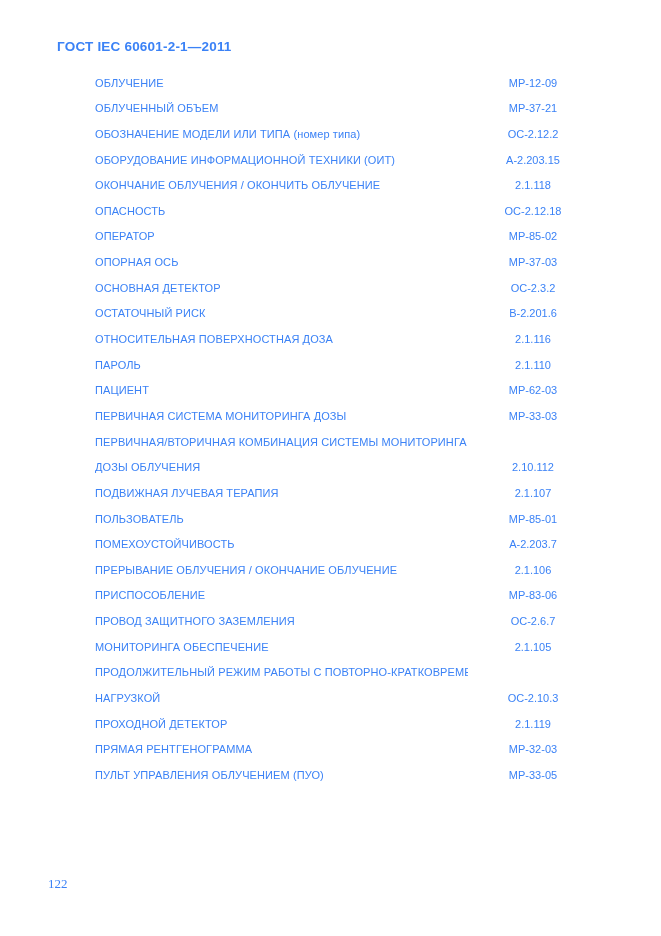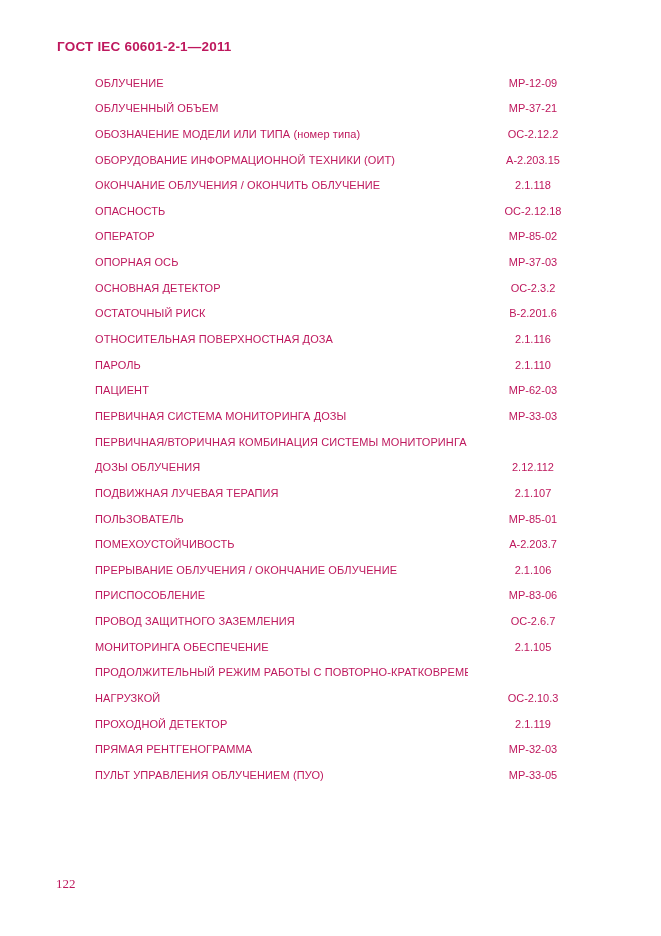--- a/index.html
+++ b/index.html
@@ -5,21 +5,21 @@
   html, body {
     margin: 0;
     padding: 0;
     background: #ffffff;
   }
   .page {
     position: relative;
     width: 661px;
     height: 936px;
     background: #ffffff;
-    color: #be185d;
+    color: #3b82f6;
     font-family: "Liberation Sans", sans-serif;
     overflow: hidden;
   }
   .doc-header {
     position: absolute;
     left: 57px;
     top: 39px;
     font-size: 13.5px;
     font-weight: bold;
     letter-spacing: 0.2px;
@@ -44,21 +44,21 @@
     overflow: hidden;
   }
   .index-code {
     width: 130px;
     font-size: 11px;
     text-align: center;
     white-space: nowrap;
   }
   .page-number {
     position: absolute;
-    left: 56px;
+    left: 48px;
     top: 876px;
     font-family: "Liberation Serif", serif;
     font-size: 13px;
   }
 </style>
 </head>
 <body>
 
 <div class="page">
 
@@ -135,21 +135,21 @@
     <span class="index-code">МР-33-03</span>
   </div>
 
   <div class="index-row">
     <span class="index-term">ПЕРВИЧНАЯ/ВТОРИЧНАЯ КОМБИНАЦИЯ СИСТЕМЫ МОНИТОРИНГА</span>
     <span class="index-code"></span>
   </div>
 
   <div class="index-row">
     <span class="index-term">ДОЗЫ ОБЛУЧЕНИЯ</span>
-    <span class="index-code">2.12.112</span>
+    <span class="index-code">2.10.112</span>
   </div>
 
 
 
   <div class="index-row">
     <span class="index-term">ПОДВИЖНАЯ ЛУЧЕВАЯ ТЕРАПИЯ</span>
     <span class="index-code">2.1.107</span>
   </div>
 
   <div class="index-row">

